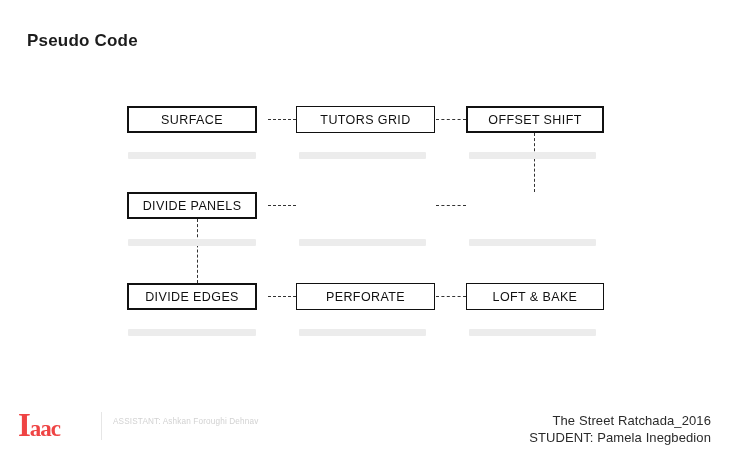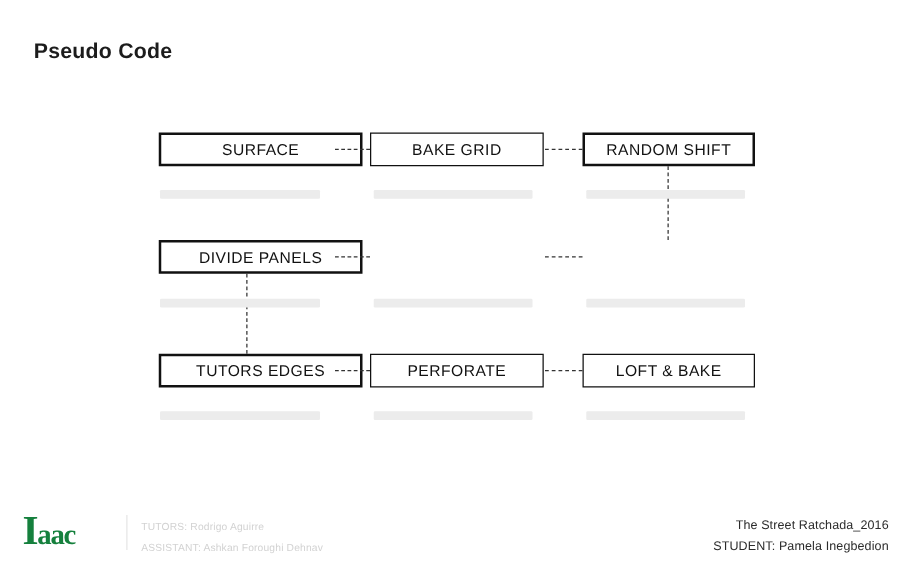--- a/index.html
+++ b/index.html
@@ -47,21 +47,21 @@
     font-size: 12.5px;
     letter-spacing: 0.4px;
     color: #111111;
     height: 27px;
   }
   .node.thick {
     border-width: 2px;
   }
 
   
-  .col-0 { left: 127px; width: 163px; }
+  .col-0 { left: 127px; width: 130px; }
   .col-1 { left: 296px; width: 139px; }
   .col-2 { left: 466px; width: 138px; }
 
   .row-0 { top: 106px; }
   .row-1 { top: 192px; text-align: center; }
   .row-2 { top: 283px; }
 
   
   .ghost-bar {
     position: absolute;
@@ -105,21 +105,21 @@
     position: absolute;
     left: 0;
     top: 396px;
     width: 730px;
     height: 60px;
   }
   .logo {
     position: absolute;
     left: 18px;
     top: 13px;
-    color: #15803d;
+    color: #ef4444;
     font-family: "Liberation Serif", serif;
     font-weight: bold;
     line-height: 1;
     letter-spacing: -1px;
     user-select: none;
   }
   .logo .logo-i { font-size: 33px; }
   .logo .logo-rest { font-size: 23px; }
 
   .logo-divider {
@@ -139,49 +139,49 @@
     line-height: 17px;
     color: #d2d2d2;
     letter-spacing: 0.15px;
   }
 
   .credits-right {
     position: absolute;
     right: 19px;
     top: 16px;
     text-align: right;
-    font-size: 10px;
+    font-size: 13px;
     line-height: 17px;
     color: #2b2b2b;
     letter-spacing: 0.1px;
   }
 </style>
 </head>
 <body>
 
 <div class="page-title">Pseudo Code</div>
 
 <div class="diagram">
 
   <div class="node thick col-0 row-0">
     <span>SURFACE</span>
   </div>
   <div class="node col-1 row-0">
-    <span>BAKE GRID</span>
+    <span>TUTORS GRID</span>
   </div>
   <div class="node thick col-2 row-0">
-    <span>RANDOM SHIFT</span>
+    <span>OFFSET SHIFT</span>
   </div>
 
   <div class="node thick col-0 row-1">
     <span>DIVIDE PANELS</span>
   </div>
 
   <div class="node thick col-0 row-2">
-    <span>TUTORS EDGES</span>
+    <span>DIVIDE EDGES</span>
   </div>
   <div class="node col-1 row-2">
     <span>PERFORATE</span>
   </div>
   <div class="node col-2 row-2">
     <span>LOFT &amp; BAKE</span>
   </div>
 
   <div class="conn-h ch-0-1 ch-y-0"></div>
   <div class="conn-h ch-1-2 ch-y-0"></div>
@@ -209,21 +209,20 @@
 
 <div class="footer">
 
   <div class="logo">
     <span class="logo-i">I</span><span class="logo-rest">aac</span>
   </div>
 
   <div class="logo-divider"></div>
 
   <div class="credits-left">
-    <div>TUTORS: Rodrigo Aguirre</div>
     <div>ASSISTANT: Ashkan Foroughi Dehnav</div>
   </div>
 
   <div class="credits-right">
     <div>The Street Ratchada_2016</div>
     <div>STUDENT: Pamela Inegbedion</div>
   </div>
 
 </div>
 

